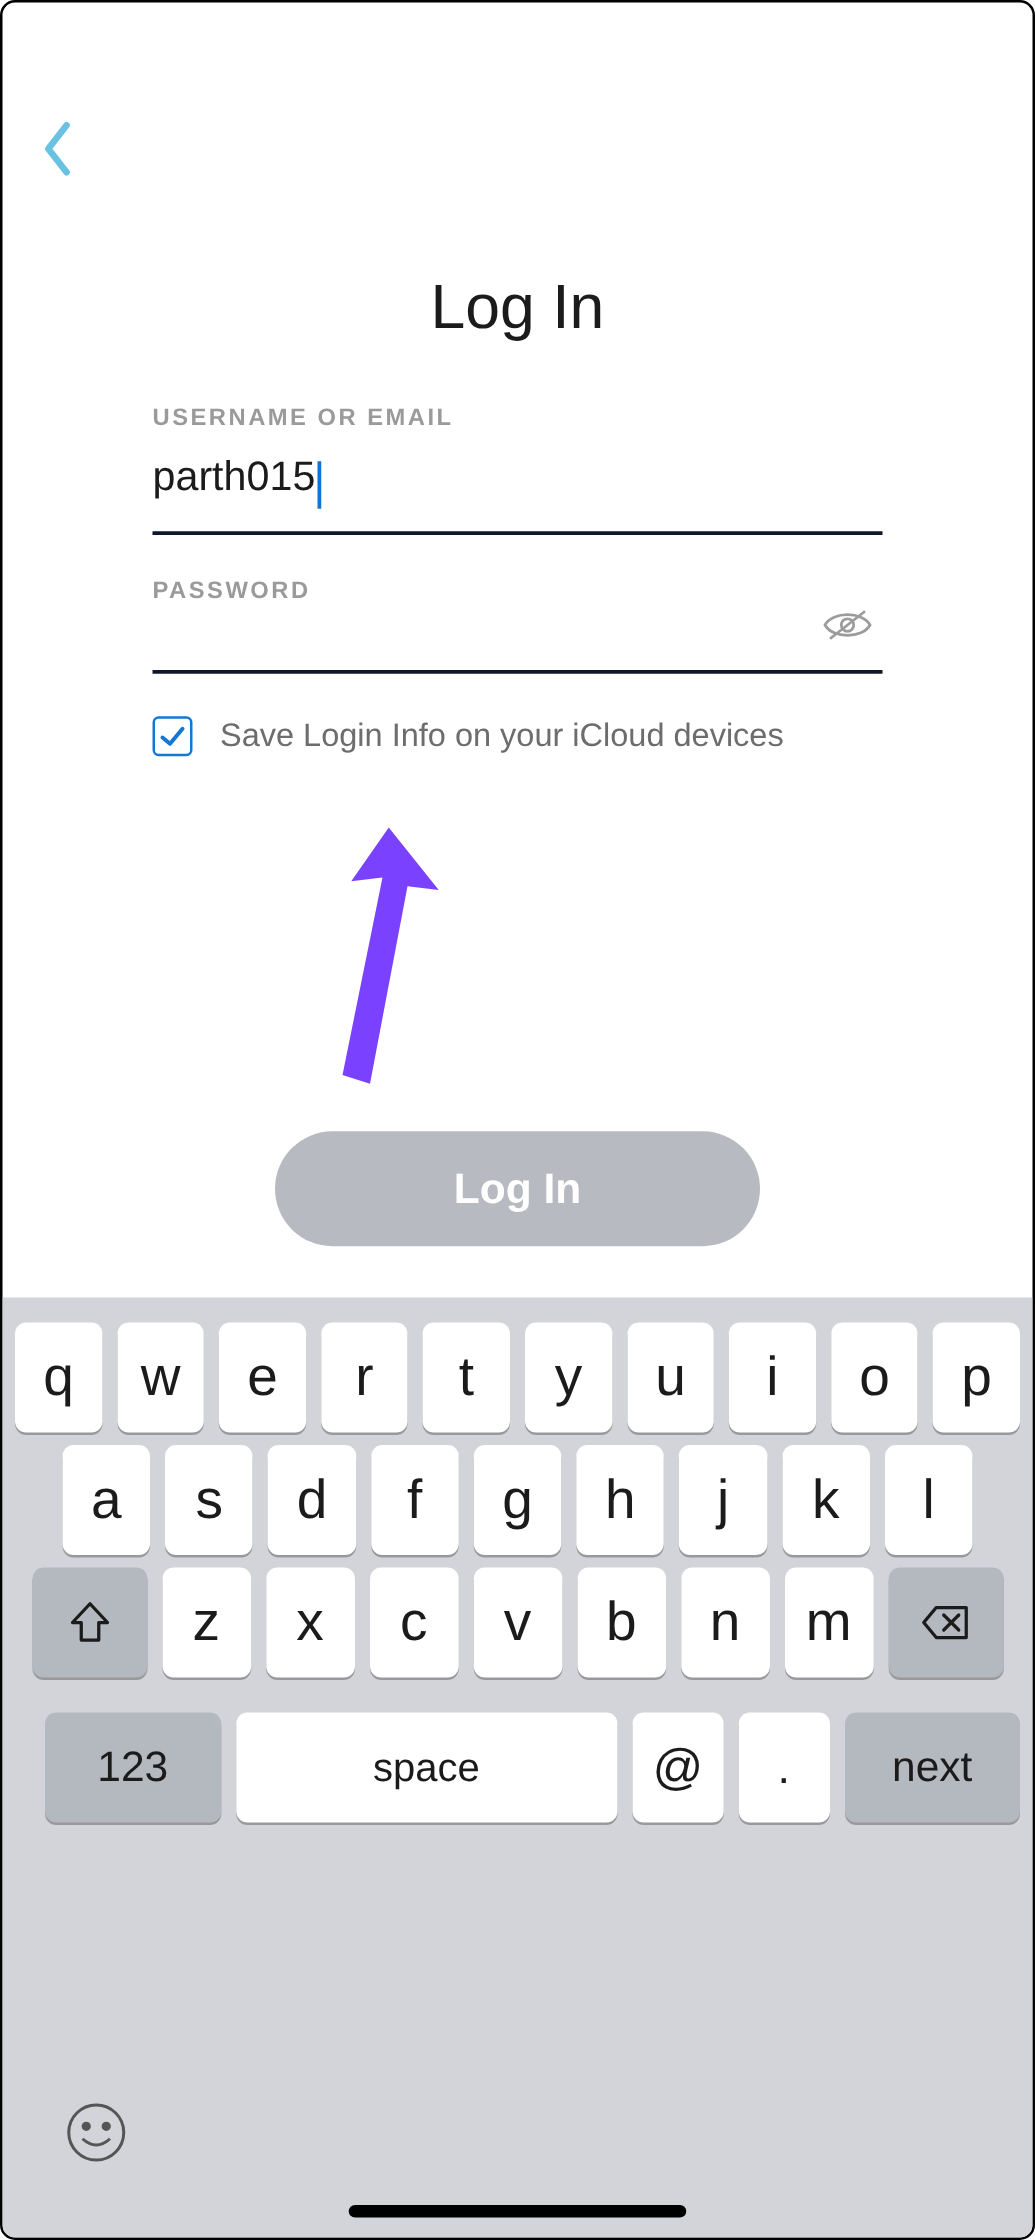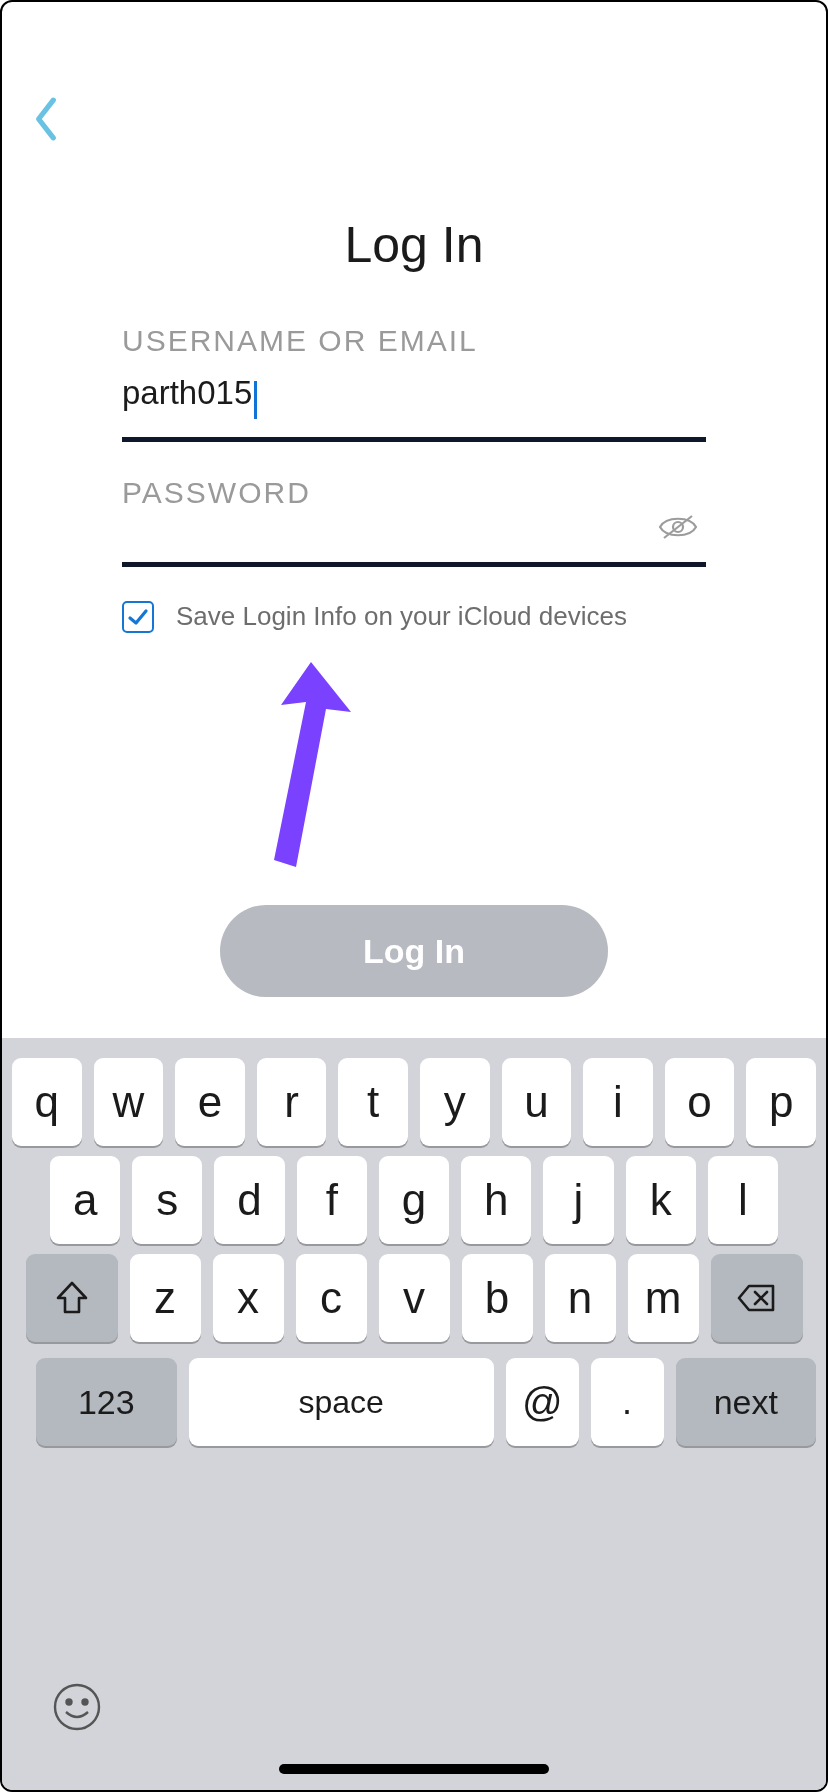--- a/index.html
+++ b/index.html
@@ -9,22 +9,22 @@
     border-radius: 12px; overflow: hidden;
     border: 2px solid #000;
   }
 
   .back-btn { position: absolute; top: 94px; left: 30px; width: 40px; height: 50px; color: #6ac2e3; }
   .back-btn svg { width: 30px; height: 46px; stroke: #6ac2e3; stroke-width: 5; fill: none; stroke-linecap: round; stroke-linejoin: round; }
 
   .title { position: absolute; top: 214px; left: 0; right: 0; text-align: center; font-size: 50px; font-weight: 500; color: #1b1b1b; }
 
   .form { position: absolute; top: 322px; left: 120px; right: 120px; }
-  .label { font-size: 30px; letter-spacing: 2px; color: #9a9a9a; font-weight: 400; margin-bottom: 16px; }
-  .input-row { position: relative; border-bottom: 5px solid #0f172a; padding-bottom: 18px; margin-bottom: 34px; }
+  .label { font-size: 19px; letter-spacing: 2px; color: #9a9a9a; font-weight: 700; margin-bottom: 16px; }
+  .input-row { position: relative; border-bottom: 3px solid #0f172a; padding-bottom: 18px; margin-bottom: 34px; }
   .input-val { font-size: 33px; color: #1b1b1b; display: inline-block; }
   .cursor { display: inline-block; width: 3px; height: 38px; background: #0f74d6; vertical-align: middle; margin-left: 2px; }
   .eye { position: absolute; right: 8px; bottom: 16px; color: #b0b0b0; }
   .eye svg { width: 40px; height: 30px; stroke: #9c9c9c; fill: none; stroke-width: 2.2; }
 
   .save-row { display: flex; align-items: center; gap: 22px; margin-top: 32px; }
   .checkbox { width: 32px; height: 32px; border: 2.5px solid #1477d4; border-radius: 5px; display: flex; align-items: center; justify-content: center; }
   .checkbox svg { width: 22px; height: 22px; stroke: #1477d4; stroke-width: 3.2; fill:none; stroke-linecap: round; stroke-linejoin: round; }
   .save-text { font-size: 26px; color: #6d6d6d; }
 
@@ -36,21 +36,21 @@
   
   .arrow-wrap { position:absolute; left: 254px; top: 640px; width: 120px; height: 240px; pointer-events:none; }
   .arrow-wrap svg { width:100%; height:100%; overflow:visible; }
 
   
   .keyboard { position:absolute; bottom:0; left:0; right:0; height:752px; background:#d2d4d9; }
   .krow { display:flex; gap:12px; padding: 0 10px; justify-content:center; }
   .krow1 { position:absolute; top:20px; left:0; right:0; }
   .krow2 { position:absolute; top:118px; left:0; right:0; padding:0 48px; }
   .krow3 { position:absolute; top:216px; left:0; right:0; }
-  .krow4 { position:absolute; top:320px; left:0; right:0;margin-left:24px; }
+  .krow4 { position:absolute; top:332px; left:0; right:0;margin-left:24px; }
   .key { height:88px; background:#fff; border-radius:9px; box-shadow: 0 2px 0 rgba(0,0,0,0.28); display:flex; align-items:center; justify-content:center; font-size:44px; color:#1b1b1b; }
   .k1 { width:70px; }
   .k2 { width:71px; }
   .mod { background:#b4b8bf; }
   .shift { width:92px; }
   .back { width:92px; }
   .k123 { width:162px; font-size:34px; }
   .kspace { width:352px; font-size:32px;text-align:center; }
   .kat { width:84px; font-size:40px; }
   .kdot { width:84px; font-size:36px; }

